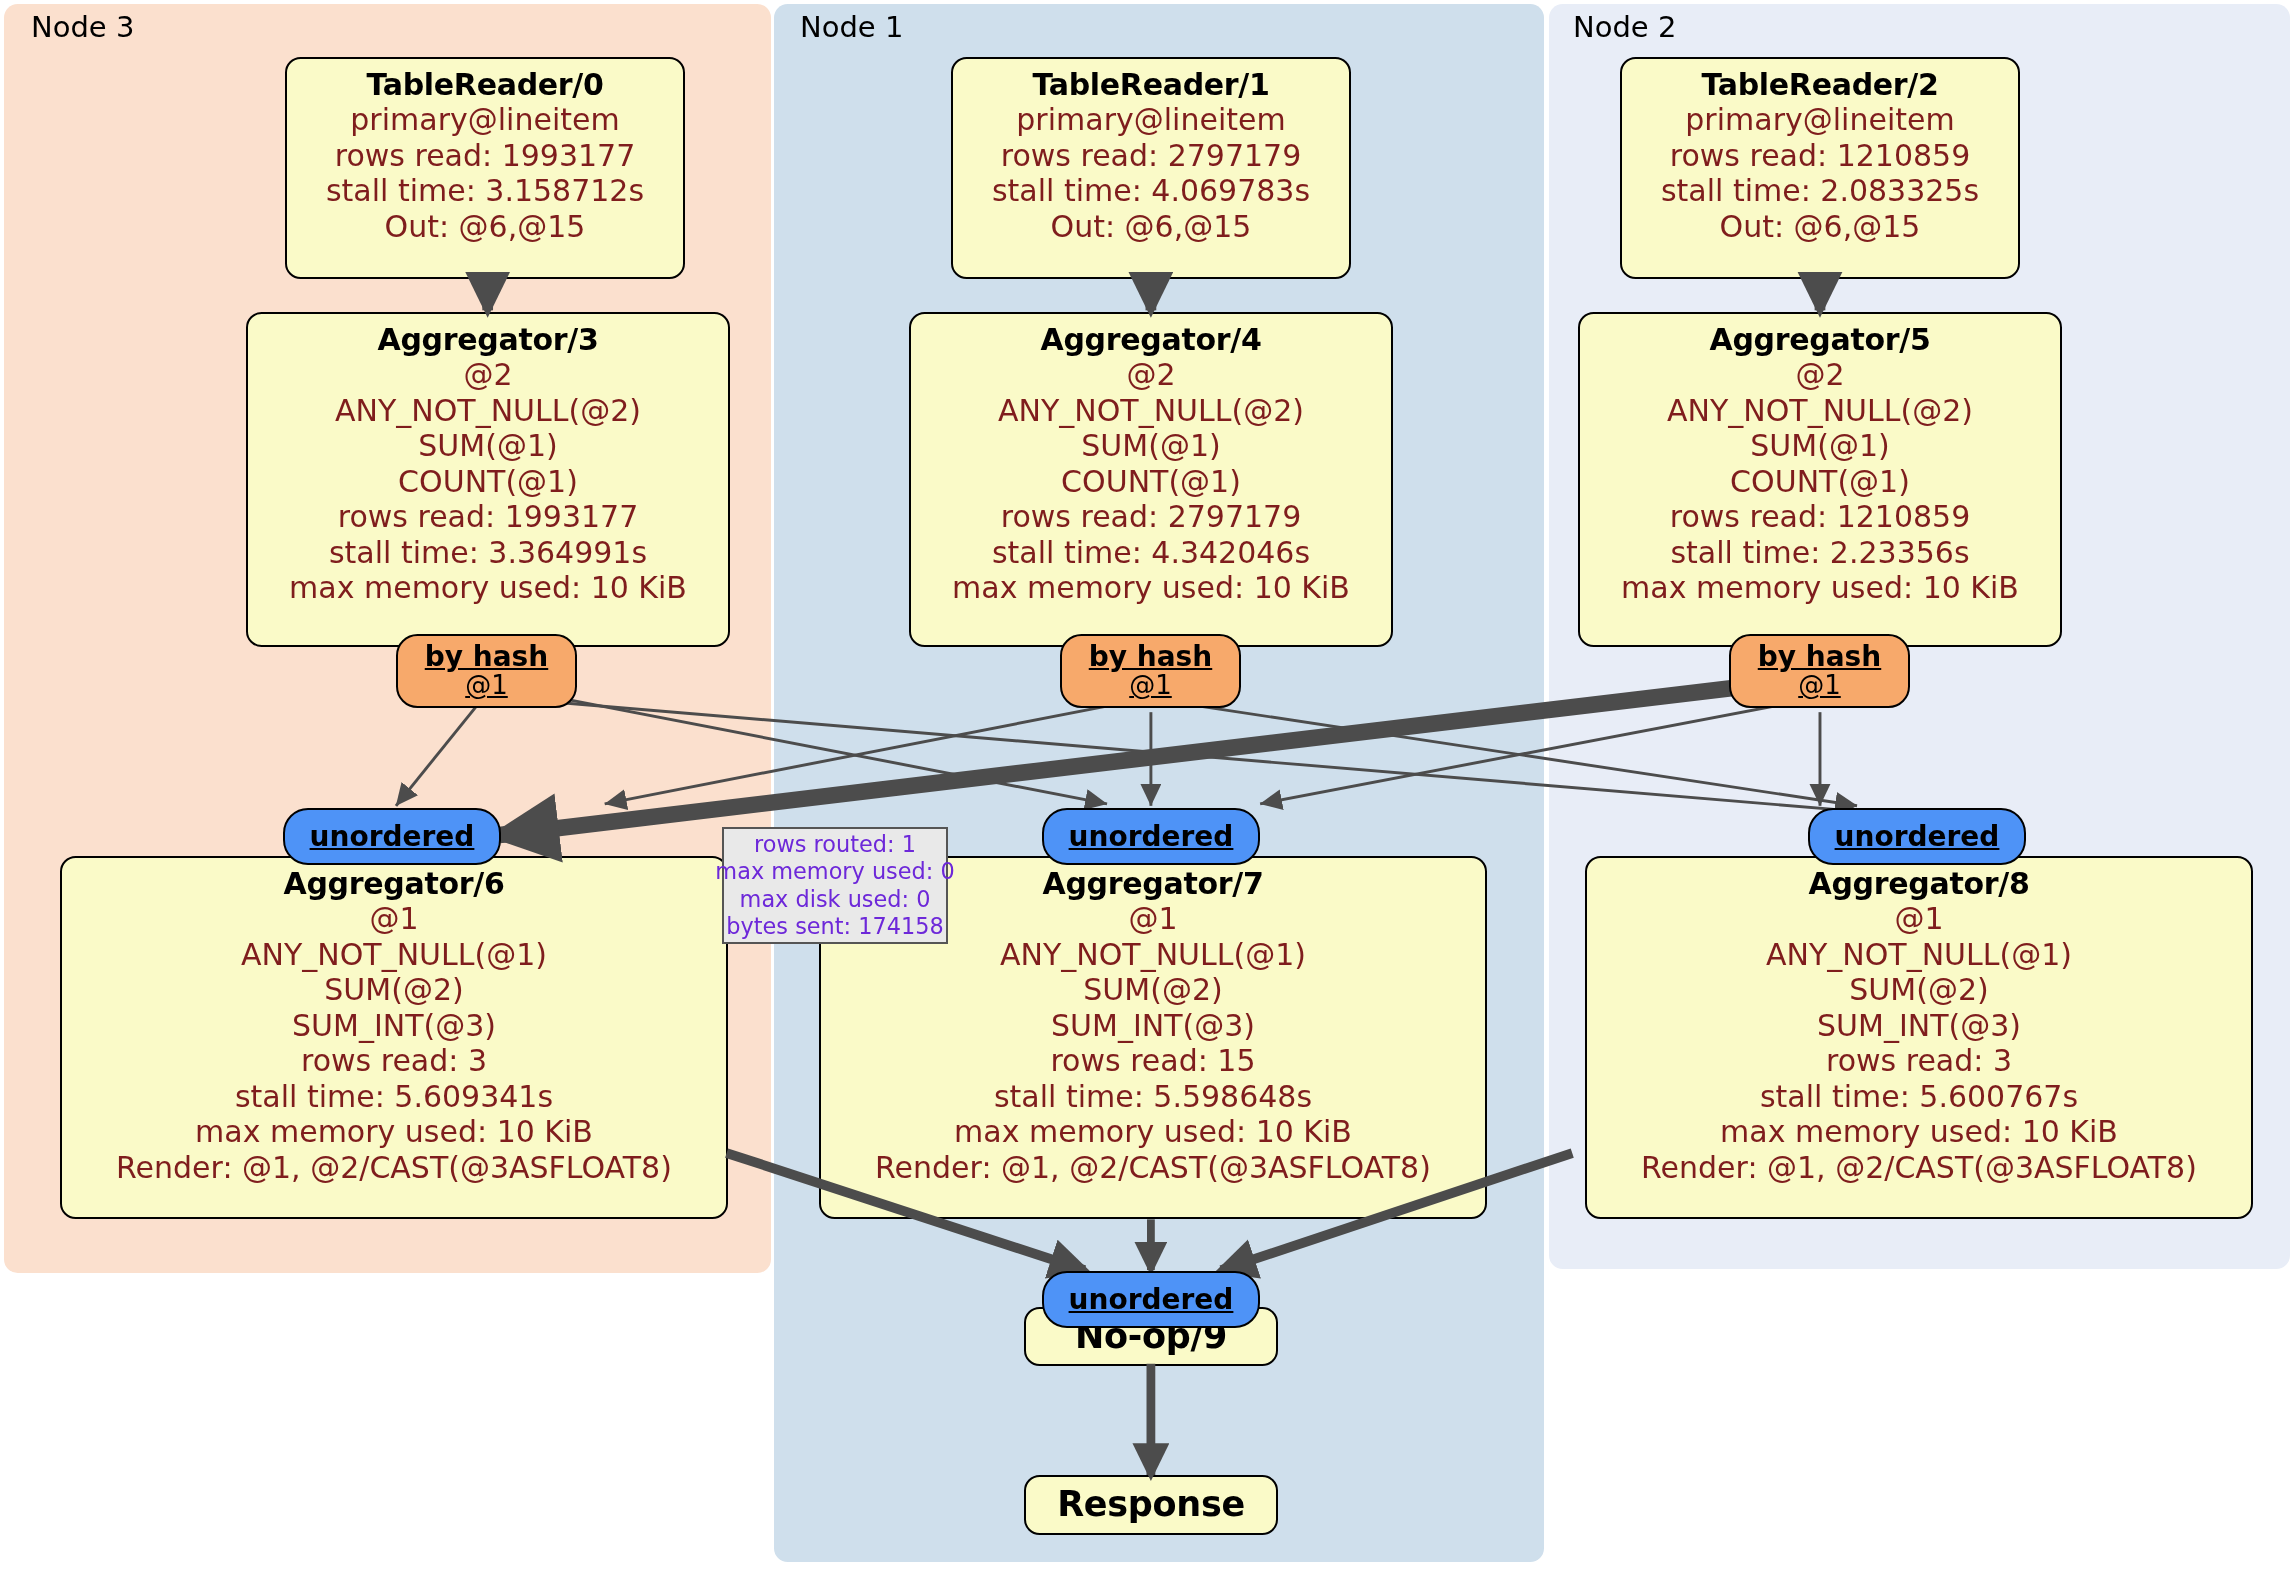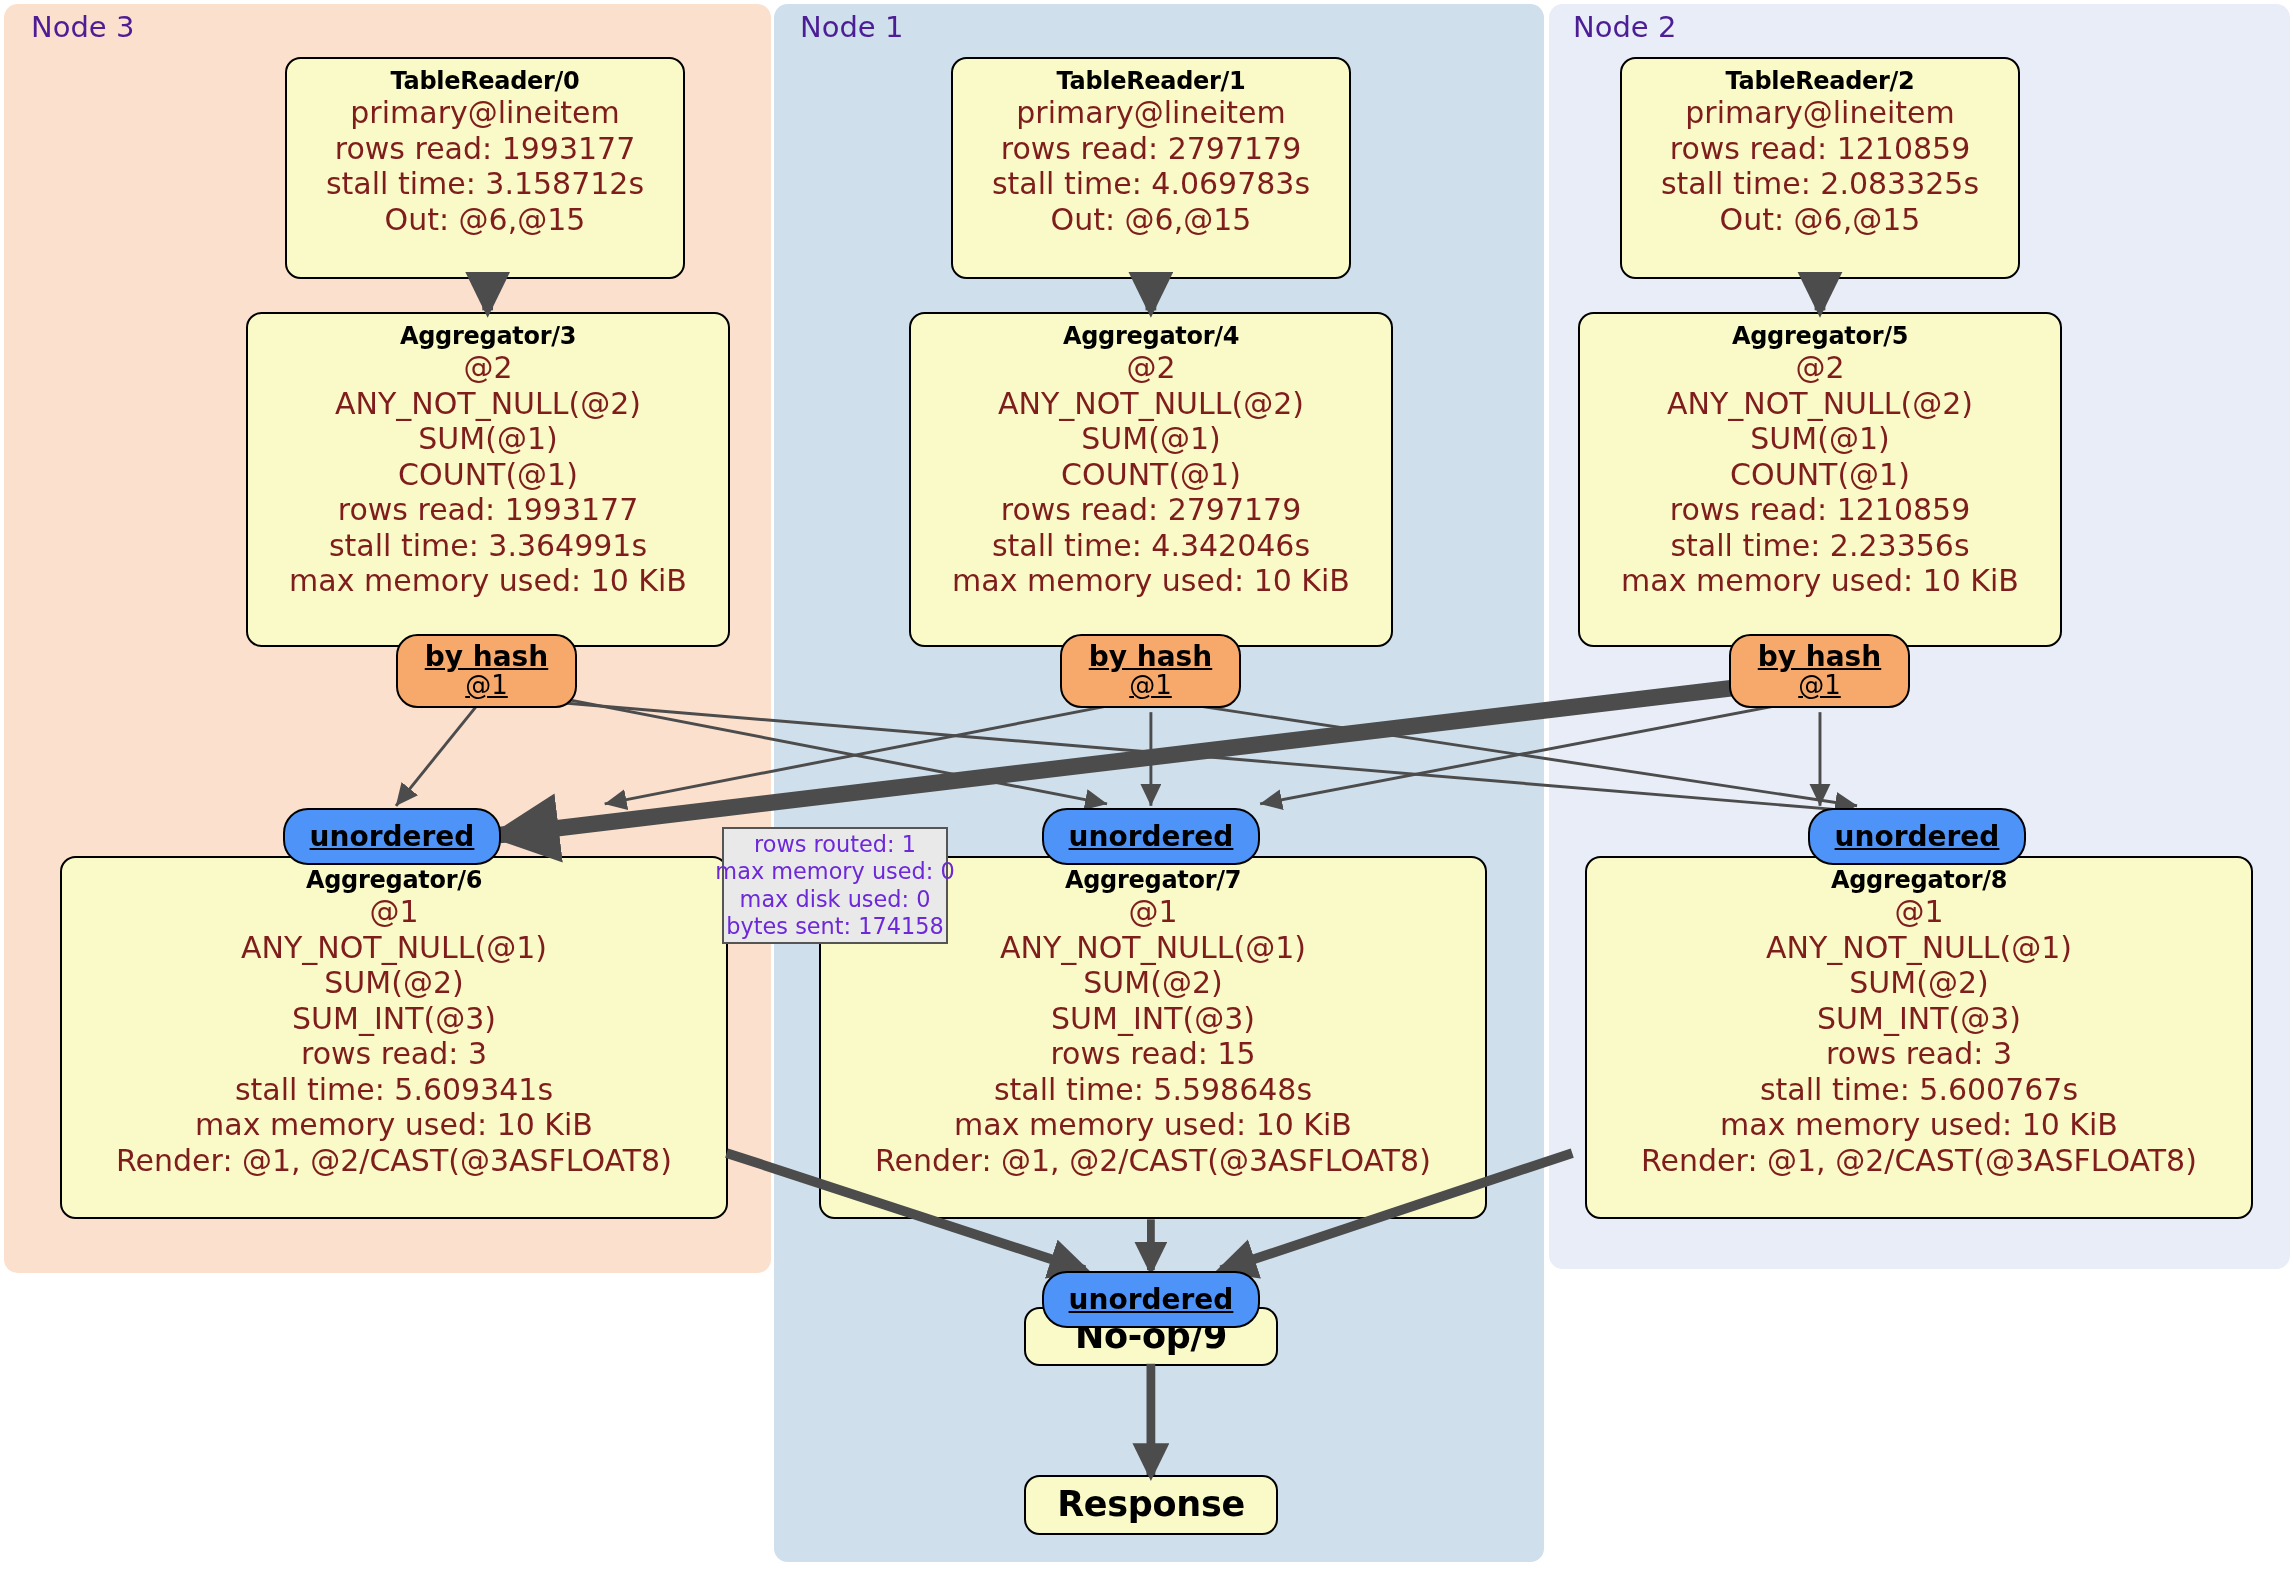--- a/index.html
+++ b/index.html
@@ -5,33 +5,33 @@
   html,body{margin:0;padding:0;background:#ffffff;}
   body{
     font-family:"DejaVu Sans","Liberation Sans",sans-serif;
     width:2294px;height:1596px;position:relative;overflow:hidden;
   }
   #stage{position:absolute;left:0;top:0;width:2294px;height:1596px;}
 
   
   .cluster{position:absolute;border-radius:13.7px;}
   .cluster-label{
-    position:absolute;font-size:29px;color:#4c1d95;white-space:nowrap;
+    position:absolute;font-size:29px;color:#000000;white-space:nowrap;
     font-family:"DejaVu Sans","Liberation Sans",sans-serif;
   }
 
   
   .pbox{
     position:absolute;background:#FAFAC8;border:2.9px solid #000;border-radius:15.6px;
     box-sizing:border-box;text-align:center;
     display:flex;flex-direction:column;align-items:center;justify-content:flex-start;
     padding-top:7.8px;
   }
   .pbox .title{
-    font-weight:bold;font-size:24px;line-height:1.18;color:#000;
+    font-weight:bold;font-size:30px;line-height:1.18;color:#000;
     letter-spacing:-0.3px;
   }
   .pbox .line{
     font-size:30px;line-height:1.185;color:#7f1d1d;white-space:nowrap;
   }
   .pbox.small{justify-content:center;padding-top:0;}
   .pbox.small .title{font-size:35px;}
 
   
   .badge{

